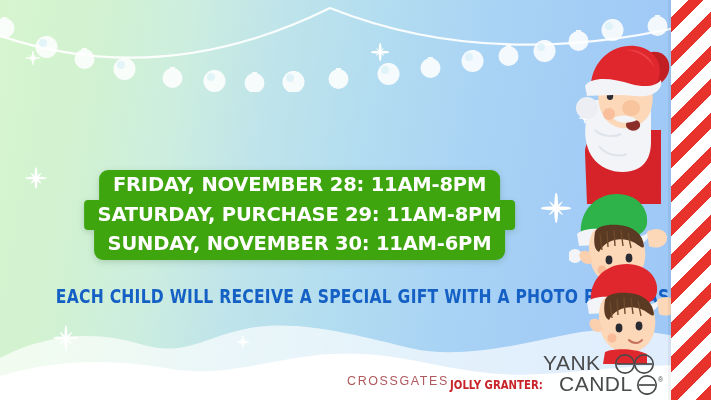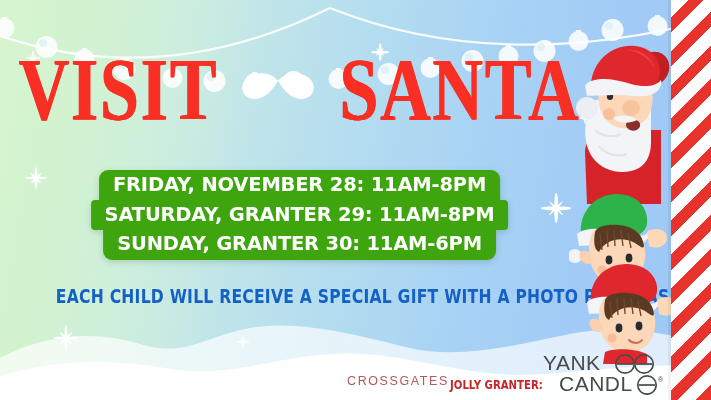--- a/index.html
+++ b/index.html
@@ -271,45 +271,25 @@
         <circle cx="121" cy="65" r="4"></circle>
       <circle cx="211" cy="77" r="4"></circle>
         <circle cx="290" cy="78" r="4"></circle>
       <circle cx="385" cy="70" r="4"></circle>
         <circle cx="469" cy="57" r="4"></circle>
       <circle cx="541" cy="47" r="4"></circle>
         <circle cx="609" cy="26" r="4"></circle>
     </g>
   </svg>
 
-  <div class="headline">
-    <span class="hl-word">VISIT</span>
-    <svg class="mustache" viewBox="0 0 74 40">
-      <path d="M37 13
-               C 32 6, 22 4, 14 6
-               C 5 8.5, 0 15, 1.5 22
-               C 2.6 27.5, 8 31.5, 14.5 31
-               C 22 30.4, 29 25, 33.5 18
-               C 35 15.6, 36 14.4, 37 13 Z" fill="#ffffff"></path>
-      <path d="M37 13
-               C 42 6, 52 4, 60 6
-               C 69 8.5, 74 15, 72.5 22
-               C 71.4 27.5, 66 31.5, 59.5 31
-               C 52 30.4, 45 25, 40.5 18
-               C 39 15.6, 38 14.4, 37 13 Z" fill="#ffffff"></path>
-      <path d="M4 19 C 2 17, 3.5 14, 6 14.5" fill="none" stroke="#ffffff" stroke-width="1.6" stroke-linecap="round"></path>
-      <path d="M70 19 C 72 17, 70.5 14, 68 14.5" fill="none" stroke="#ffffff" stroke-width="1.6" stroke-linecap="round"></path>
-    </svg>
-    <span class="hl-word">SANTA</span>
-  </div>
 
   <div class="dates">
     <div class="date-line">FRIDAY, NOVEMBER 28: 11AM-8PM</div>
-    <div class="date-line">SATURDAY, GRANTER 29: 11AM-8PM</div>
-    <div class="date-line">SUNDAY, GRANTER 30: 11AM-6PM</div>
+    <div class="date-line">SATURDAY, PURCHASE 29: 11AM-8PM</div>
+    <div class="date-line">SUNDAY, NOVEMBER 30: 11AM-6PM</div>
   </div>
 
   <div class="tagline">EACH CHILD WILL RECEIVE A SPECIAL GIFT WITH A PHOTO PURCHASE</div>
 
   <svg class="snow" viewBox="0 0 711 86" preserveAspectRatio="none">
     <path d="M0 44 C 45 20, 95 16, 140 30
              C 185 44, 205 22, 250 14
              C 300 5, 360 22, 410 34
              C 460 46, 520 30, 570 20
              C 620 10, 670 20, 711 30

